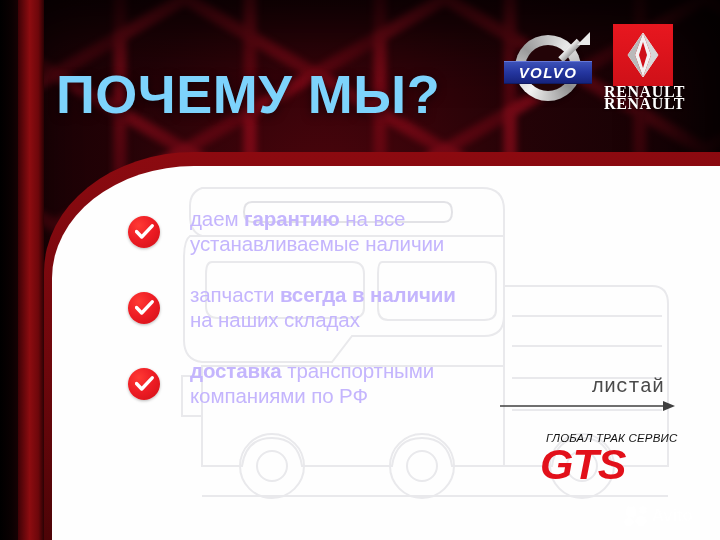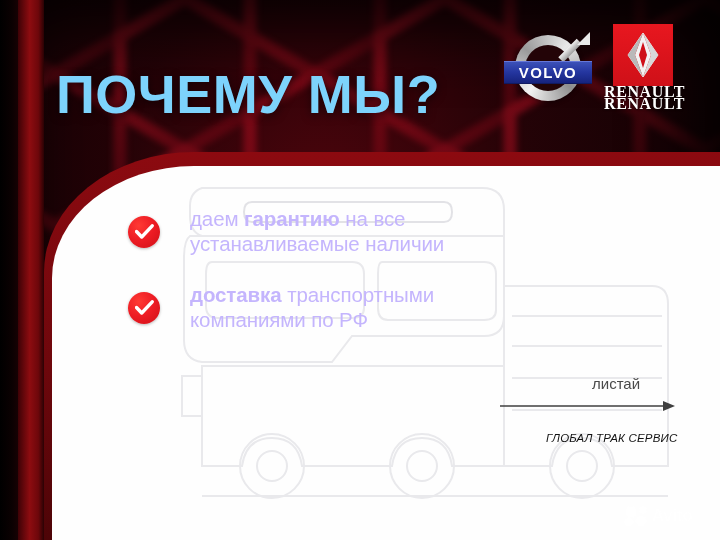--- a/index.html
+++ b/index.html
@@ -45,21 +45,21 @@
      background:#230407;}
   .volvo-arrow{position:absolute;left:60px;top:10px;width:26px;height:26px;}
   .volvo-arrow:before{content:"";position:absolute;left:-6px;top:14px;width:26px;height:7px;
      background:linear-gradient(180deg,#f0f0f0,#9d9d9d);transform:rotate(-45deg);}
   .volvo-arrow:after{content:"";position:absolute;right:-1px;top:-1px;
      border-left:13px solid transparent;border-bottom:13px solid #e9e9e9;
      border-right:0;border-top:0;width:0;height:0;transform:rotate(0deg);}
   .volvo-bar{position:absolute;left:1px;top:38px;width:88px;height:21px;
      background:linear-gradient(180deg,#3c51b8 0%,#2536a0 48%,#16237d 100%);
      border-top:1px solid #6577d8;border-bottom:1px solid #101a60;
-     display:flex;align-items:center;justify-content:center;}
+     display:flex;align-items:center;justify-content:center;font-style:italic;}
   .volvo-bar span{color:#fff;font-weight:700;font-size:15px;letter-spacing:1.4px;}
 
   .renault{position:absolute;left:604px;top:24px;width:78px;height:88px;}
   .ren-sq{position:absolute;left:9px;top:0;width:60px;height:62px;
      background:linear-gradient(180deg,#e8171f 0%,#cf1018 100%);}
   .ren-dia{position:absolute;left:16px;top:7px;width:46px;height:48px;}
   .ren-txt{position:absolute;left:0;top:62px;width:78px;text-align:center;
      color:#fff;font-family:"Liberation Serif",serif;font-weight:700;
      font-size:16px;line-height:12px;letter-spacing:.6px;
      text-shadow:0 1px 2px rgba(0,0,0,.6);}
@@ -68,21 +68,21 @@
   .bullets{position:absolute;left:128px;top:206px;width:430px;}
   .bullet{position:relative;margin-bottom:26px;padding-left:62px;min-height:48px;}
   .chk{position:absolute;left:0;top:10px;width:32px;height:32px;border-radius:50%;
      background:radial-gradient(circle at 34% 30%,#ff3a34 0%,#ed1c24 48%,#cf1017 100%);
      box-shadow:0 1px 3px rgba(0,0,0,.28);}
   .chk svg{position:absolute;left:7px;top:8px;}
   .btext{color:#c4b5fd;font-size:20.5px;line-height:25px;letter-spacing:-.1px;}
   .btext b{font-weight:700;}
 
   
-  .swipe{position:absolute;left:592px;top:375px;color:#4a4a4a;font-size:15px;}
+  .swipe{position:absolute;left:592px;top:375px;color:#4a4a4a;font-size:20px;font-family:Liberation Mono, monospace;}
   .swipe-arrow{position:absolute;left:500px;top:400px;width:175px;height:12px;}
 
   
   .gts{position:absolute;left:540px;top:432px;width:150px;height:58px;}
   .gts-top{position:absolute;left:6px;top:0;width:145px;color:#111;
      font-weight:400;font-style:italic;font-size:11.5px;letter-spacing:.2px;white-space:nowrap;}
   .gts-main{position:absolute;left:0;top:9px;width:150px;color:#e2101a;
      font-weight:700;font-style:italic;font-size:43px;letter-spacing:-1px;line-height:46px;}
 
   
@@ -182,43 +182,55 @@
         <svg width="19" height="16" viewBox="0 0 19 16">
             <path d="M1.5 7.5 L6.7 13 L17.2 1.8" fill="none" stroke="#fff" stroke-width="3.4" stroke-linecap="round" stroke-linejoin="round"></path>
           </svg>
       </div>
       <div class="btext">
         <span>даем </span><b>гарантию</b><span> на все</span><br>
         <span>устанавливаемые наличии</span>
       </div>
     </div>
 
-
     <div class="bullet">
       <div class="chk">
         <svg width="19" height="16" viewBox="0 0 19 16">
             <path d="M1.5 7.5 L6.7 13 L17.2 1.8" fill="none" stroke="#fff" stroke-width="3.4" stroke-linecap="round" stroke-linejoin="round"></path>
           </svg>
       </div>
       <div class="btext">
+        <span>запчасти </span><b>всегда в наличии</b><br>
+        <span>на наших складах</span>
+      </div>
+    </div>
+
+    <div class="bullet">
+      <div class="chk">
+        <svg width="19" height="16" viewBox="0 0 19 16">
+            <path d="M1.5 7.5 L6.7 13 L17.2 1.8" fill="none" stroke="#fff" stroke-width="3.4" stroke-linecap="round" stroke-linejoin="round"></path>
+          </svg>
+      </div>
+      <div class="btext">
         <b>доставка</b><span> транспортными</span><br>
         <span>компаниями по РФ</span>
       </div>
     </div>
 
   </div>
 
   <div class="swipe">листай</div>
   <svg class="swipe-arrow" viewBox="0 0 175 12">
     <line x1="0" y1="6" x2="163" y2="6" stroke="#3f3f3f" stroke-width="1.6"></line>
     <polygon points="163,1 175,6 163,11" fill="#3f3f3f"></polygon>
   </svg>
 
   <div class="gts">
     <div class="gts-top">ГЛОБАЛ ТРАК СЕРВИС</div>
+    <div class="gts-main">GTS</div>
   </div>
 
   <div class="avito">
     <svg width="26" height="22" viewBox="0 0 26 22">
       <circle cx="7" cy="7" r="6" fill="#fff" opacity=".8"></circle>
       <circle cx="19" cy="5" r="4" fill="#fff" opacity=".8"></circle>
       <circle cx="5" cy="17" r="4.5" fill="#fff" opacity=".8"></circle>
       <circle cx="17" cy="16" r="5.5" fill="#fff" opacity=".8"></circle>
     </svg>
     <div class="av-txt">Avito</div>

